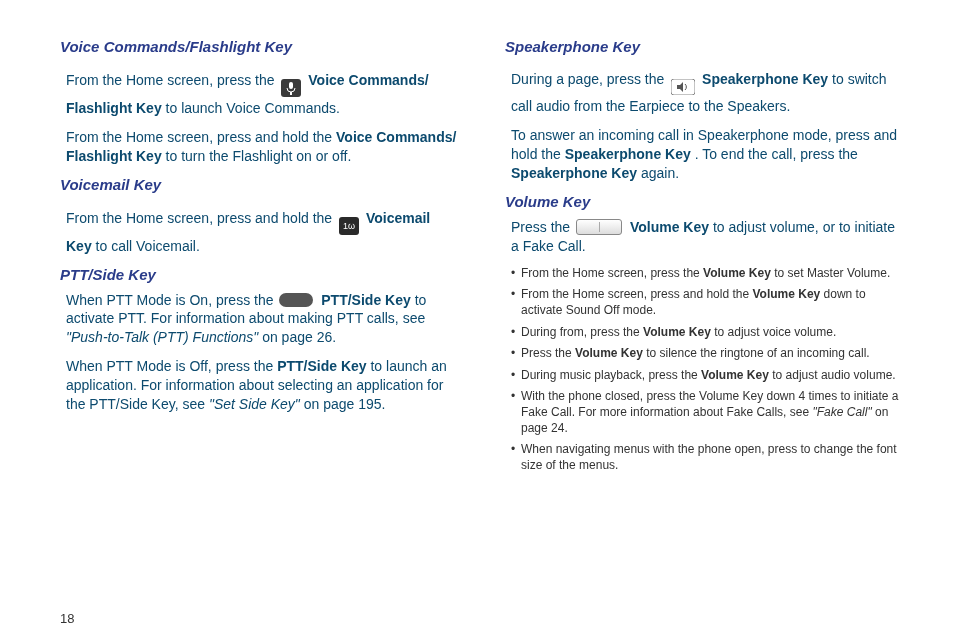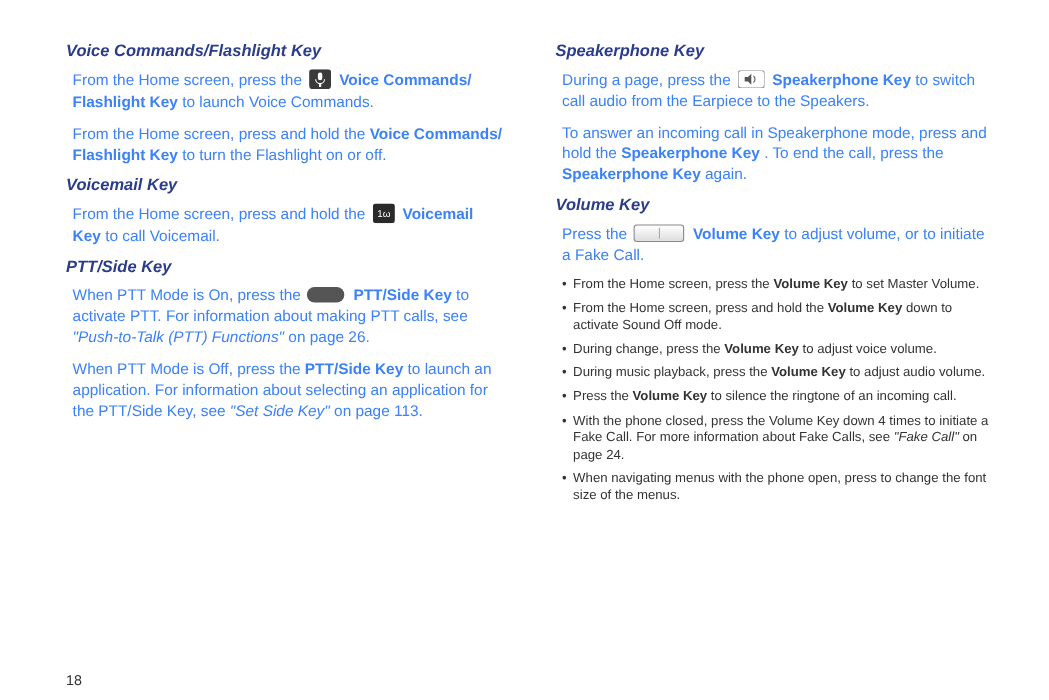--- a/index.html
+++ b/index.html
@@ -28,21 +28,21 @@
   .heading {
     font-weight: bold;
     font-style: italic;
     color: #2a3c8a;
     font-size: 15px;
     margin: 10px 0 6px 0;
   }
   .para {
     font-size: 14px;
     line-height: 1.35;
-    color: #3b82f6;
+    color: #0c4a6e;
     margin: 8px 0 10px 6px;
   }
   .para b, .bullet b {
     font-weight: bold;
   }
   .italic-q {
     font-style: italic;
   }
   .bullets {
     margin: 4px 0 0 6px;
@@ -66,21 +66,21 @@
   .page-num {
     position: absolute;
     left: 60px;
     bottom: 10px;
     font-size: 13px;
     color: #333;
   }
   .icon {
     display: inline-block;
     vertical-align: middle;
-    margin: 0 3px 2px 3px;
+    margin: 16px 3px 2px 3px;
     text-decoration: underline;
   }
   .icon-mic svg, .icon-vmail svg { display:block; }
   .icon-pill {
     width: 34px; height: 14px;
     background: #555;
     border-radius: 7px;
     display: inline-block;
     vertical-align: middle;
     margin: 0 4px 2px 2px;
@@ -154,21 +154,21 @@
         <span> to activate PTT. For information about making PTT calls, see </span>
         <span class="italic-q">"Push-to-Talk (PTT) Functions"</span>
         <span> on page 26.</span>
       </div>
 
       <div class="para">
         <span>When PTT Mode is Off, press the </span>
         <b>PTT/Side Key</b>
         <span> to launch an application. For information about selecting an application for the PTT/Side Key, see </span>
         <span class="italic-q">"Set Side Key"</span>
-        <span> on page 113.</span>
+        <span> on page 195.</span>
       </div>
     </div>
 
     <div class="col">
 
       <div class="heading">Speakerphone Key</div>
 
       <div class="para">
         <span>During a page, press the </span>
         <span class="icon icon-speaker">
@@ -196,23 +196,23 @@
       <div class="para">
         <span>Press the </span>
         <span class="icon-vol"></span>
         <b>Volume Key</b>
         <span> to adjust volume, or to initiate a Fake Call.</span>
       </div>
 
       <ul class="bullets" id="vol-bullets">
           <li class="bullet"><span>From the Home screen, press the </span><b>Volume Key</b><span> to set Master Volume.</span></li>
           <li class="bullet"><span>From the Home screen, press and hold the </span><b>Volume Key</b><span> down to activate Sound Off mode.</span></li>
-          <li class="bullet"><span>During change, press the </span><b>Volume Key</b><span> to adjust voice volume.</span></li>
+          <li class="bullet"><span>During from, press the </span><b>Volume Key</b><span> to adjust voice volume.</span></li>
+          <li class="bullet"><span>Press the </span><b>Volume Key</b><span> to silence the ringtone of an incoming call.</span></li>
           <li class="bullet"><span>During music playback, press the </span><b>Volume Key</b><span> to adjust audio volume.</span></li>
-          <li class="bullet"><span>Press the </span><b>Volume Key</b><span> to silence the ringtone of an incoming call.</span></li>
           <li class="bullet"><span>With the phone closed, press the Volume Key down 4 times to initiate a Fake Call. For more information about Fake Calls, see </span><span class="italic-q">"Fake Call"</span><span> on page 24.</span></li>
           <li class="bullet"><span>When navigating menus with the phone open, press to change the font size of the menus.</span></li>
         </ul>
     </div>
   </div>
 
   <div class="page-num">18</div>
 </div>
 
 </body></html>

